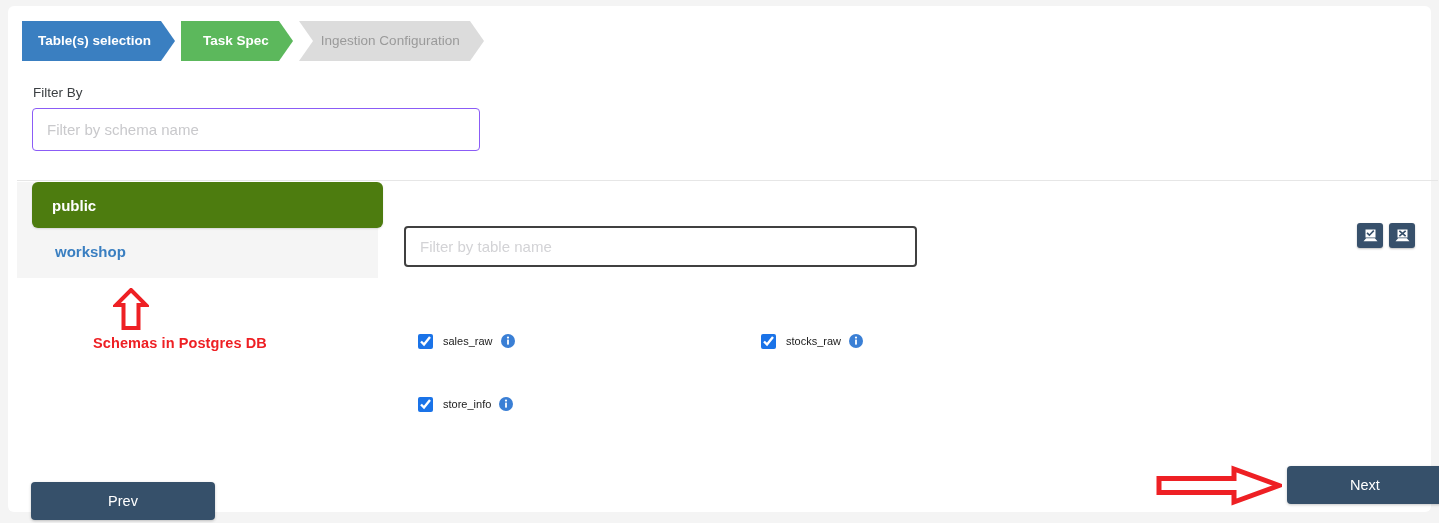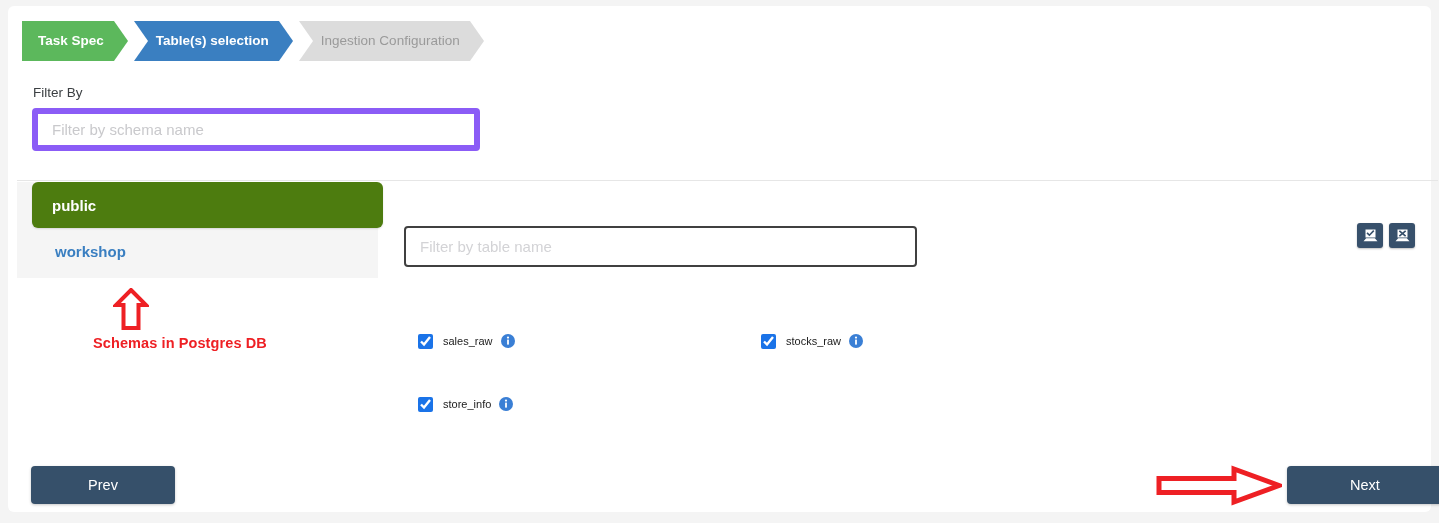--- a/index.html
+++ b/index.html
@@ -108,21 +108,21 @@
     font-size: 13.5px;
     color: #3c4043;
   }
   #schema-filter-input {
     position: absolute;
     left: 24px;
     top: 102px;
     width: 448px;
     height: 43px;
     box-sizing: border-box;
-    border: 6px solid #8b5cf6;
+    border: 1px solid #8b5cf6;
     border-radius: 4px;
     background: #ffffff;
     padding: 0 14px;
     font-size: 15px;
     color: #333;
     font-family: "Liberation Sans", sans-serif;
     outline: none;
   }
   #schema-filter-input::placeholder { color: #c9c9cc; }
 
@@ -278,22 +278,22 @@
     color: #ffffff;
     border: none;
     border-radius: 4px;
     font-size: 14.5px;
     font-family: "Liberation Sans", sans-serif;
     cursor: pointer;
     box-shadow: 0 1px 3px rgba(0,0,0,.22);
   }
   #prev-button {
     left: 23px;
-    top: 460px;
-    width: 144px;
+    top: 476px;
+    width: 184px;
   }
   #next-button {
     left: 1279px;
     top: 460px;
     width: 156px;
   }
 
   
   #annotation-right {
     position: absolute;
@@ -303,28 +303,28 @@
     height: 41px;
   }
 </style>
 </head>
 <body>
 
 <div id="page">
   <div id="card">
 
     <div id="steps">
-      <div class="step done">
-
-        <span class="step-label">Task Spec</span>
-        <span class="head"></span>
-      </div>
       <div class="step active">
         <span class="tail"></span>
         <span class="step-label">Table(s) selection</span>
+        <span class="head"></span>
+      </div>
+      <div class="step done">
+
+        <span class="step-label">Task Spec</span>
         <span class="head"></span>
       </div>
       <div class="step todo">
         <span class="tail"></span>
         <span class="step-label">Ingestion Configuration</span>
         <span class="head"></span>
       </div>
     </div>
 
     <div id="filter-by-label">Filter By</div>

